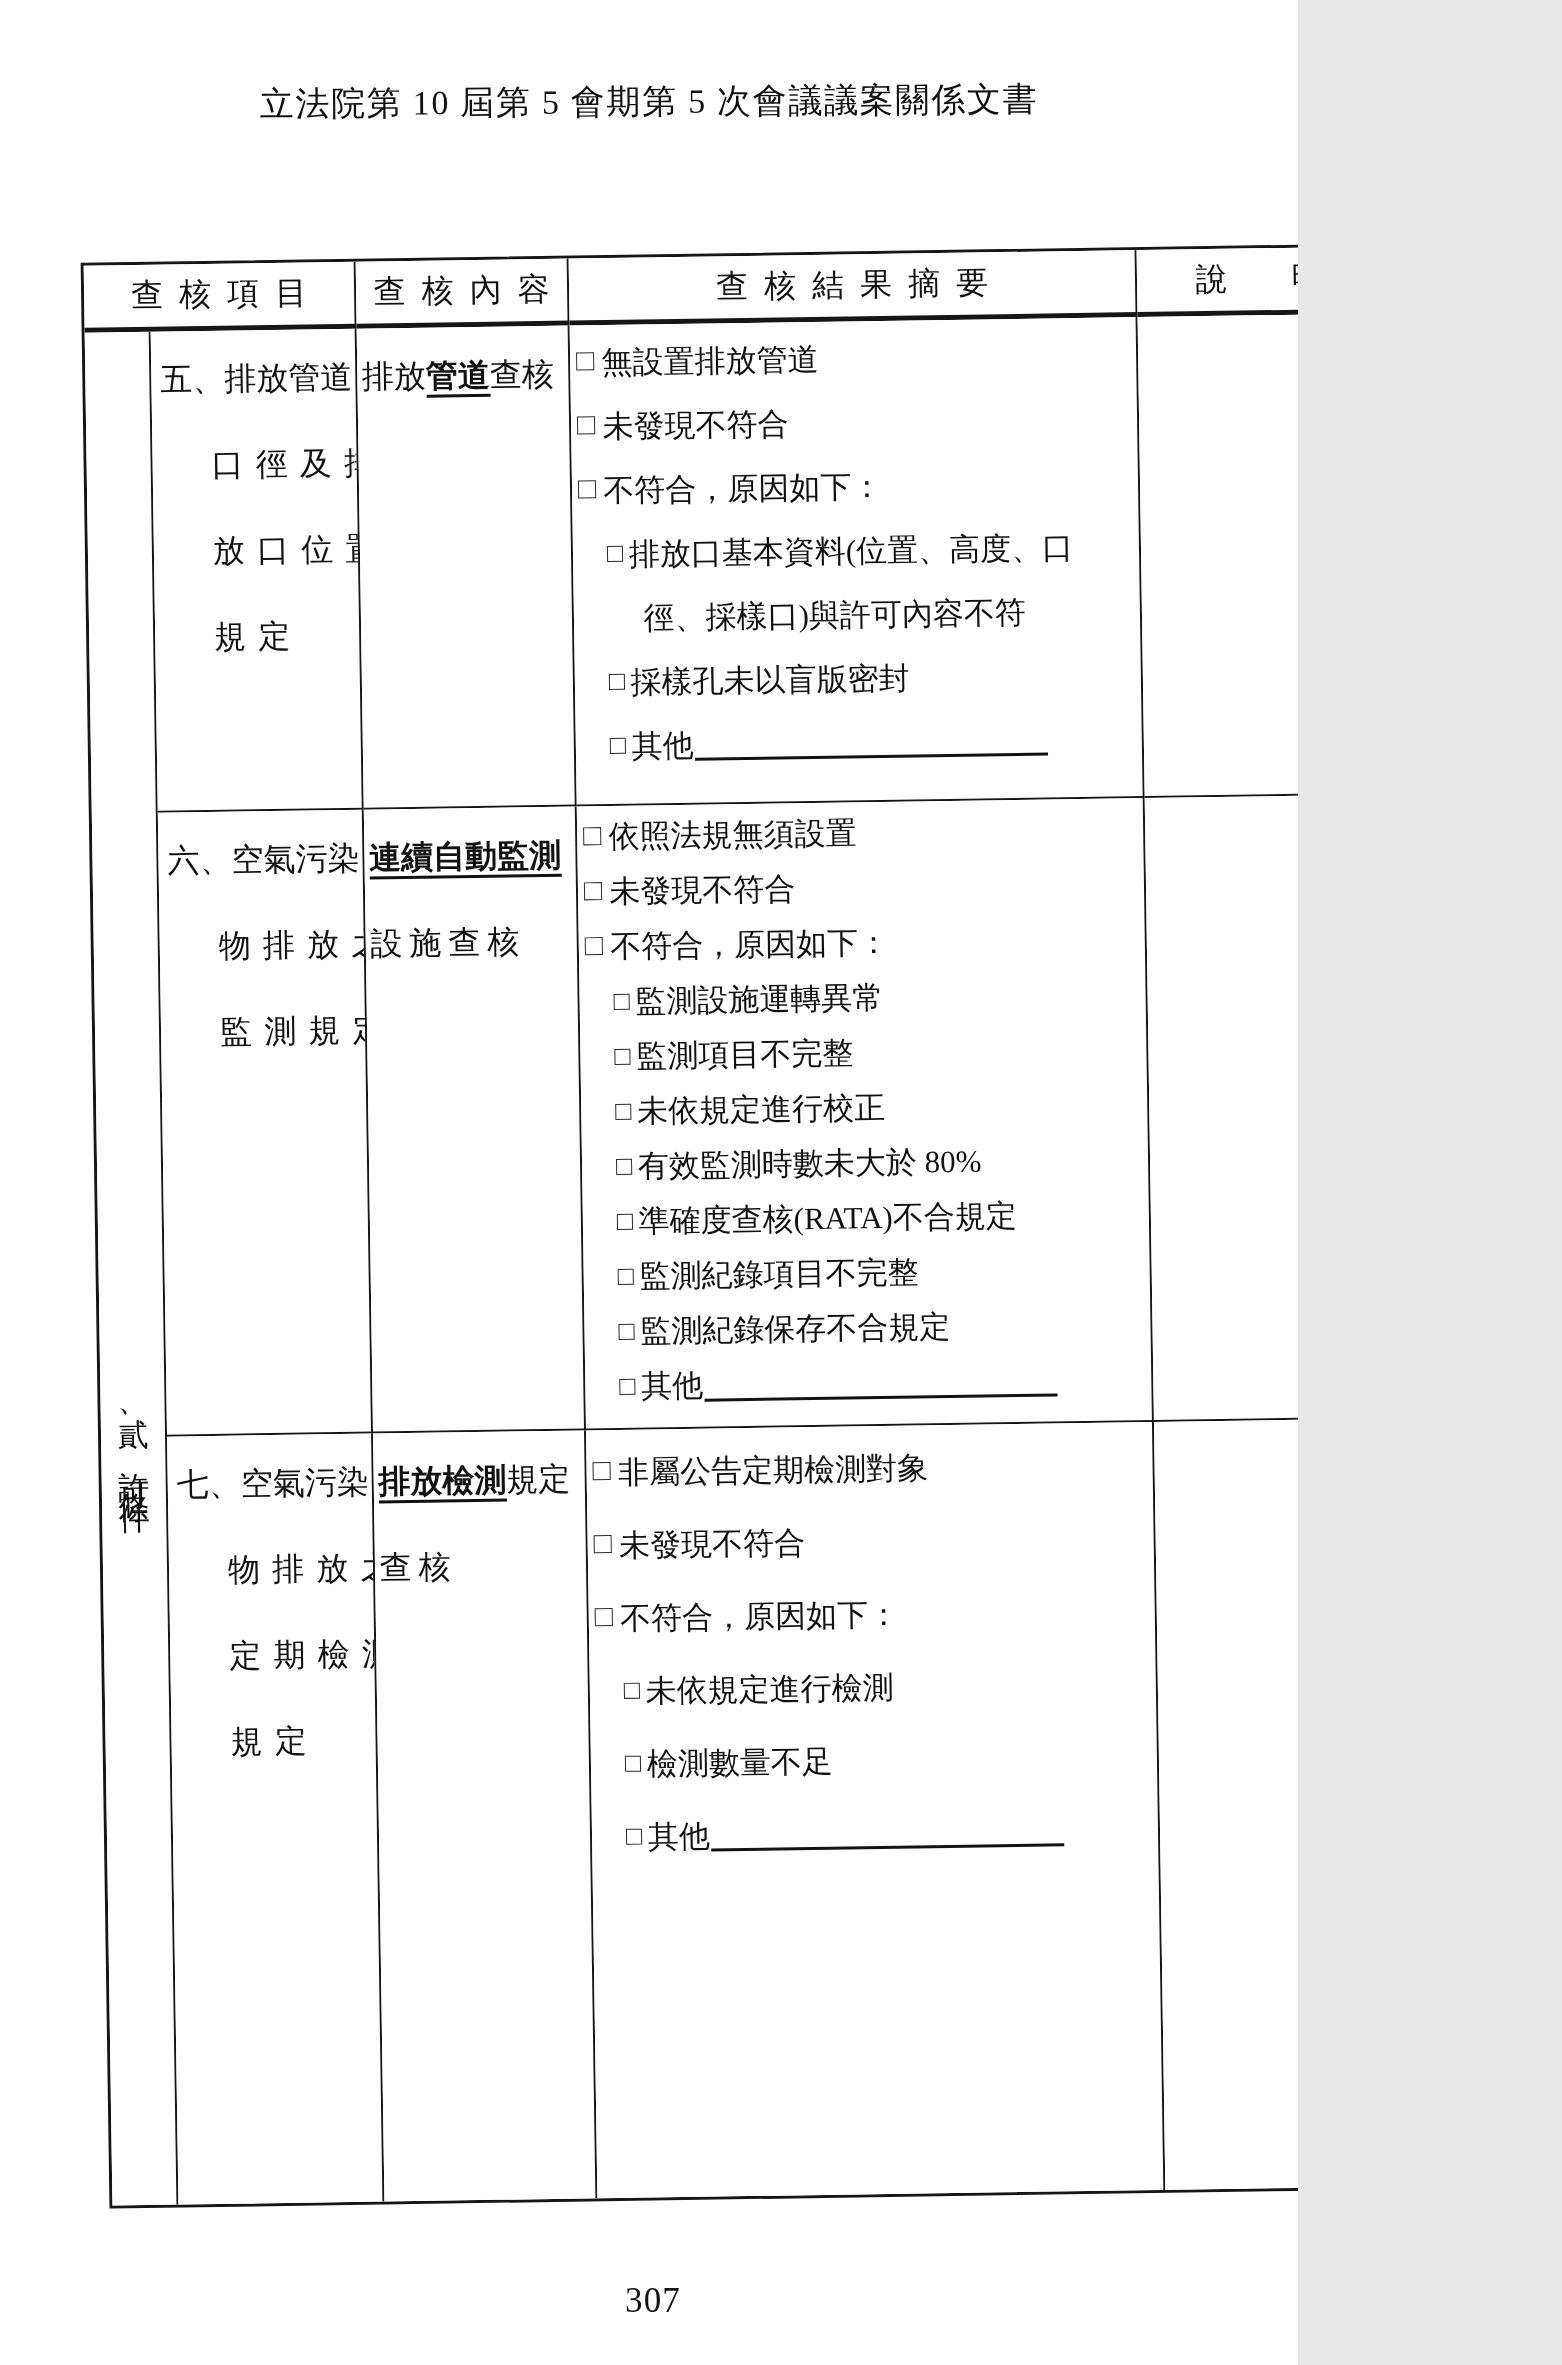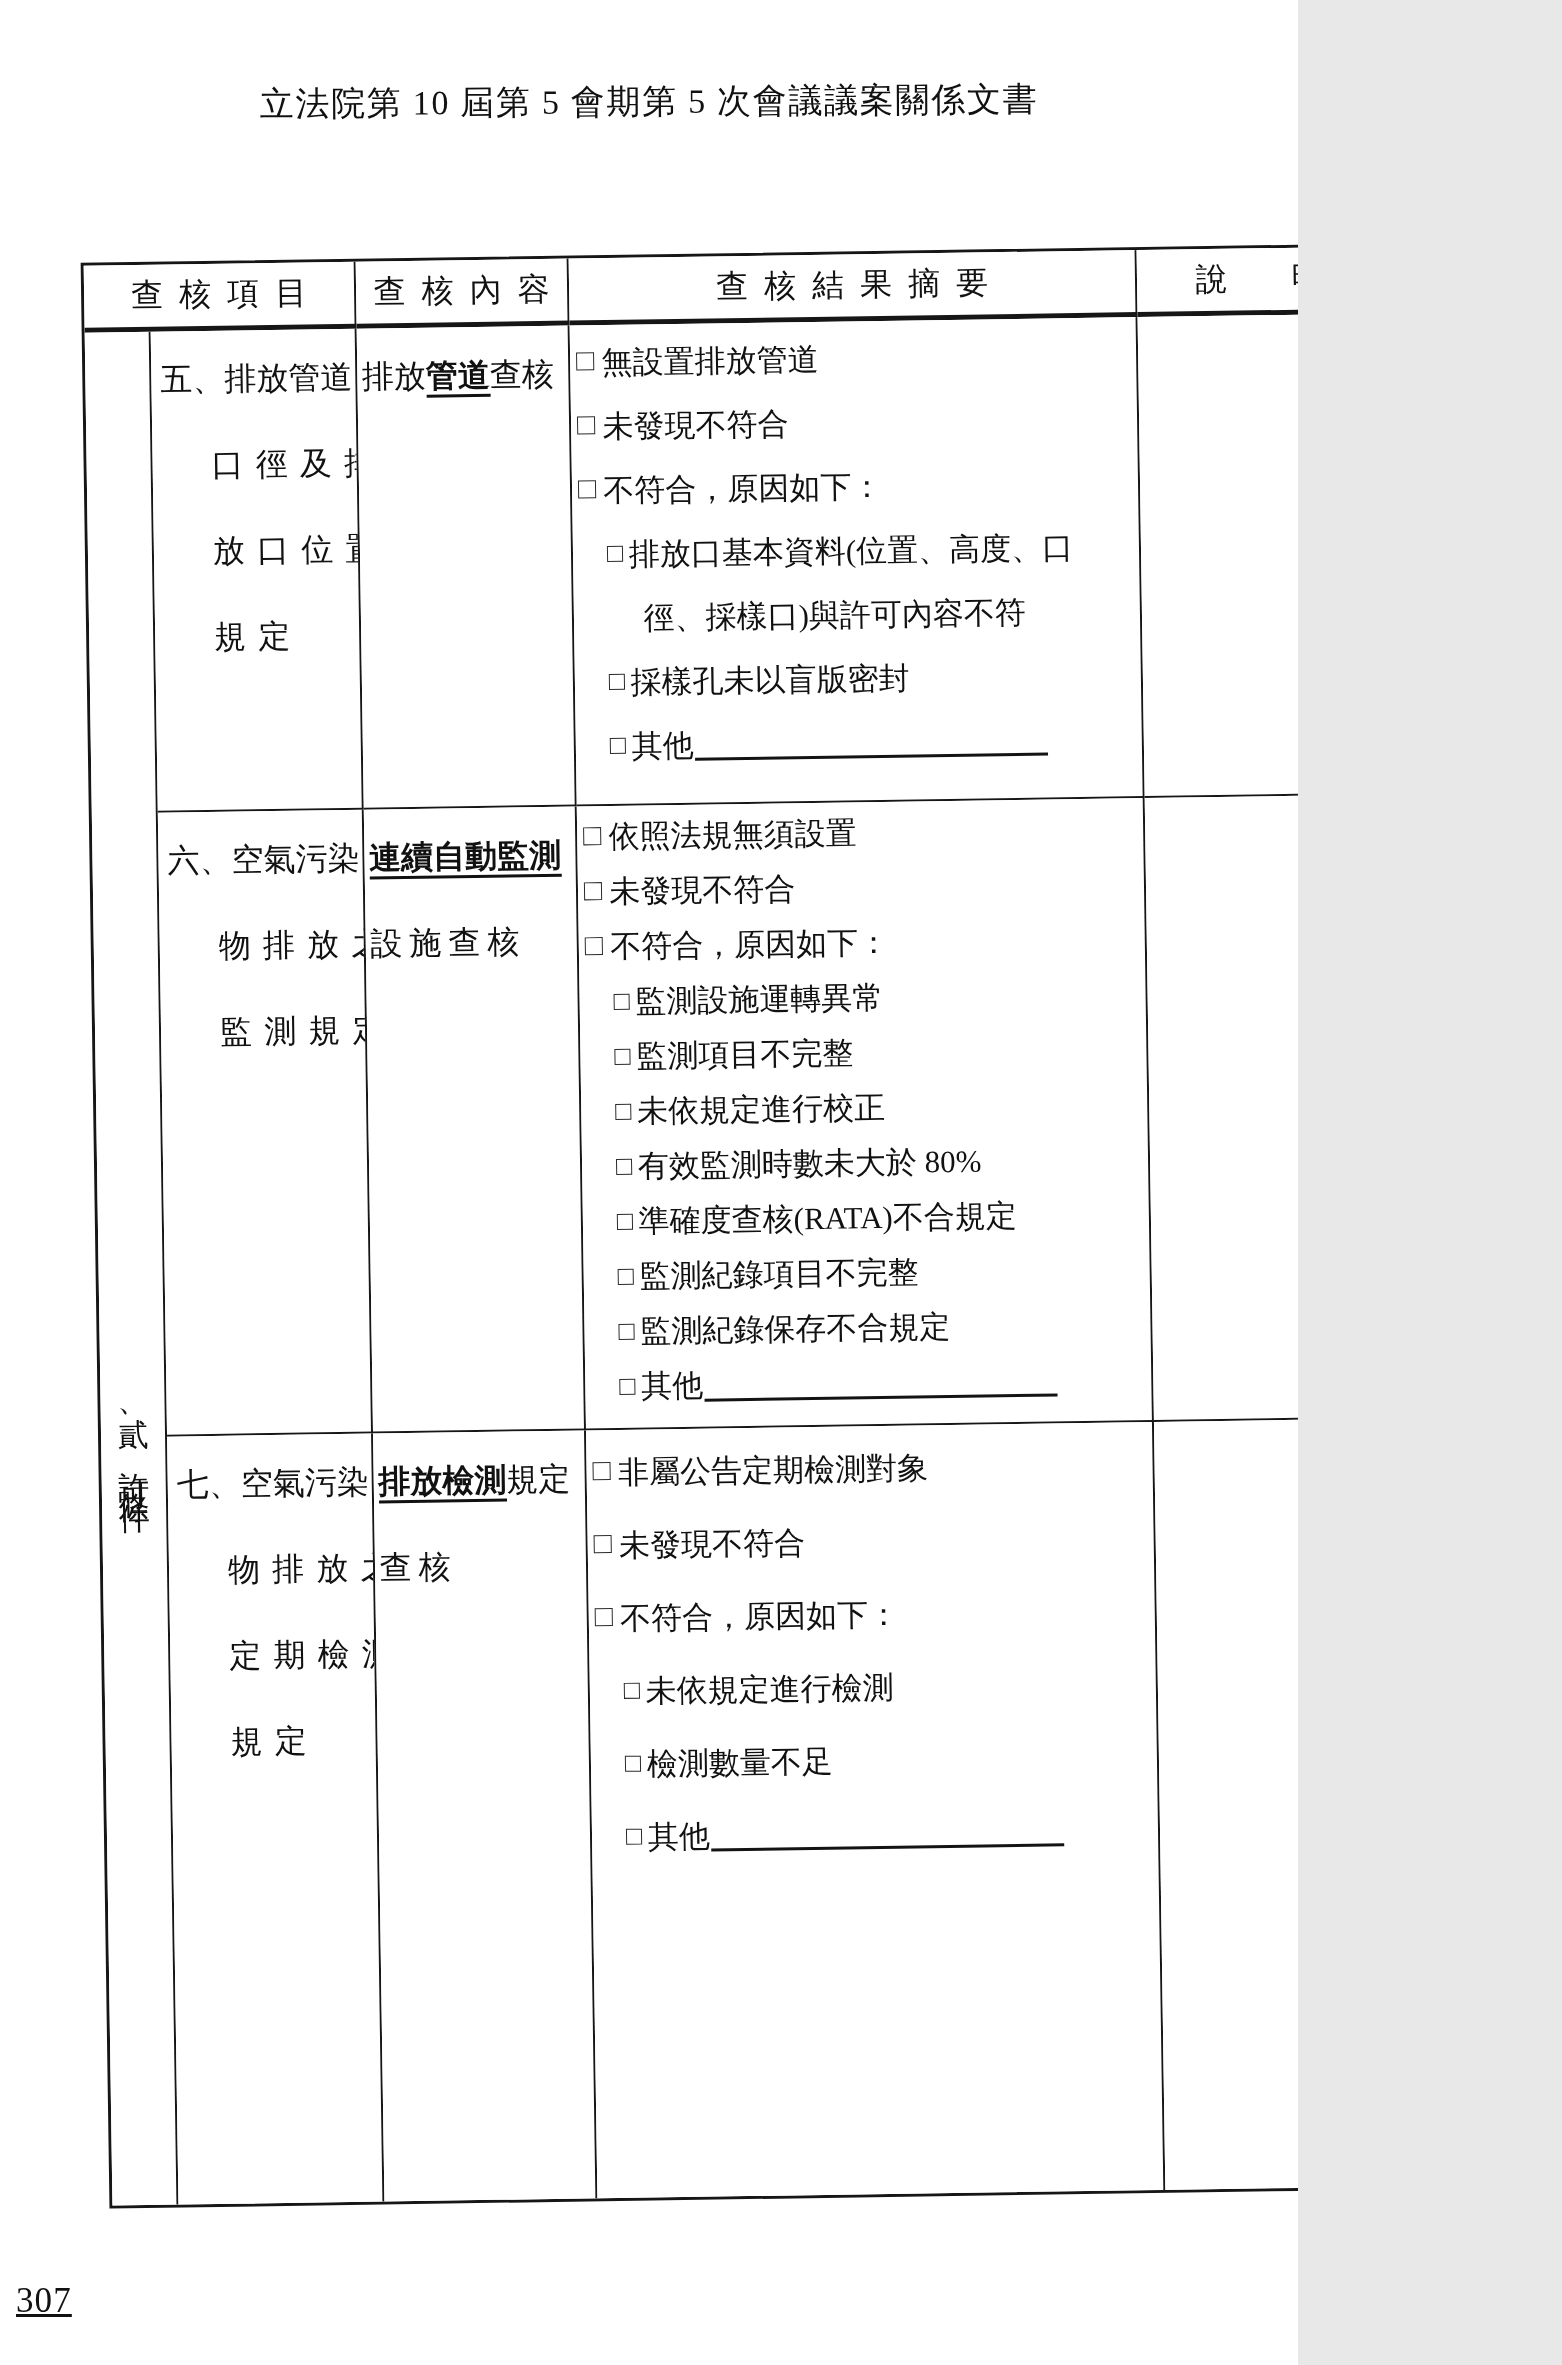--- a/index.html
+++ b/index.html
@@ -12,22 +12,22 @@
     overflow:hidden;
   }
   .doc-title{
     position:absolute;top:79px;left:0;width:100%;
     text-align:center;
     font-size:34px;letter-spacing:1.7px;
     transform:rotate(-0.35deg);
     white-space:nowrap;
   }
   .page-number{
-    position:absolute;top:2281px;left:16px;width:100%;
-    text-align:left;font-size:35px;letter-spacing:1.1px;text-decoration:underline;
+    position:absolute;top:2281px;left:4px;width:100%;
+    text-align:center;font-size:35px;letter-spacing:1.1px;
   }
   
   .doc-table{
     position:absolute;left:95px;top:253px;
     width:1304px;height:1946px;
     background:#fff;
     border:3.9px solid #161616;
     box-sizing:border-box;
     display:grid;
     grid-template-columns:66px 206px 213px 568px 1fr;

